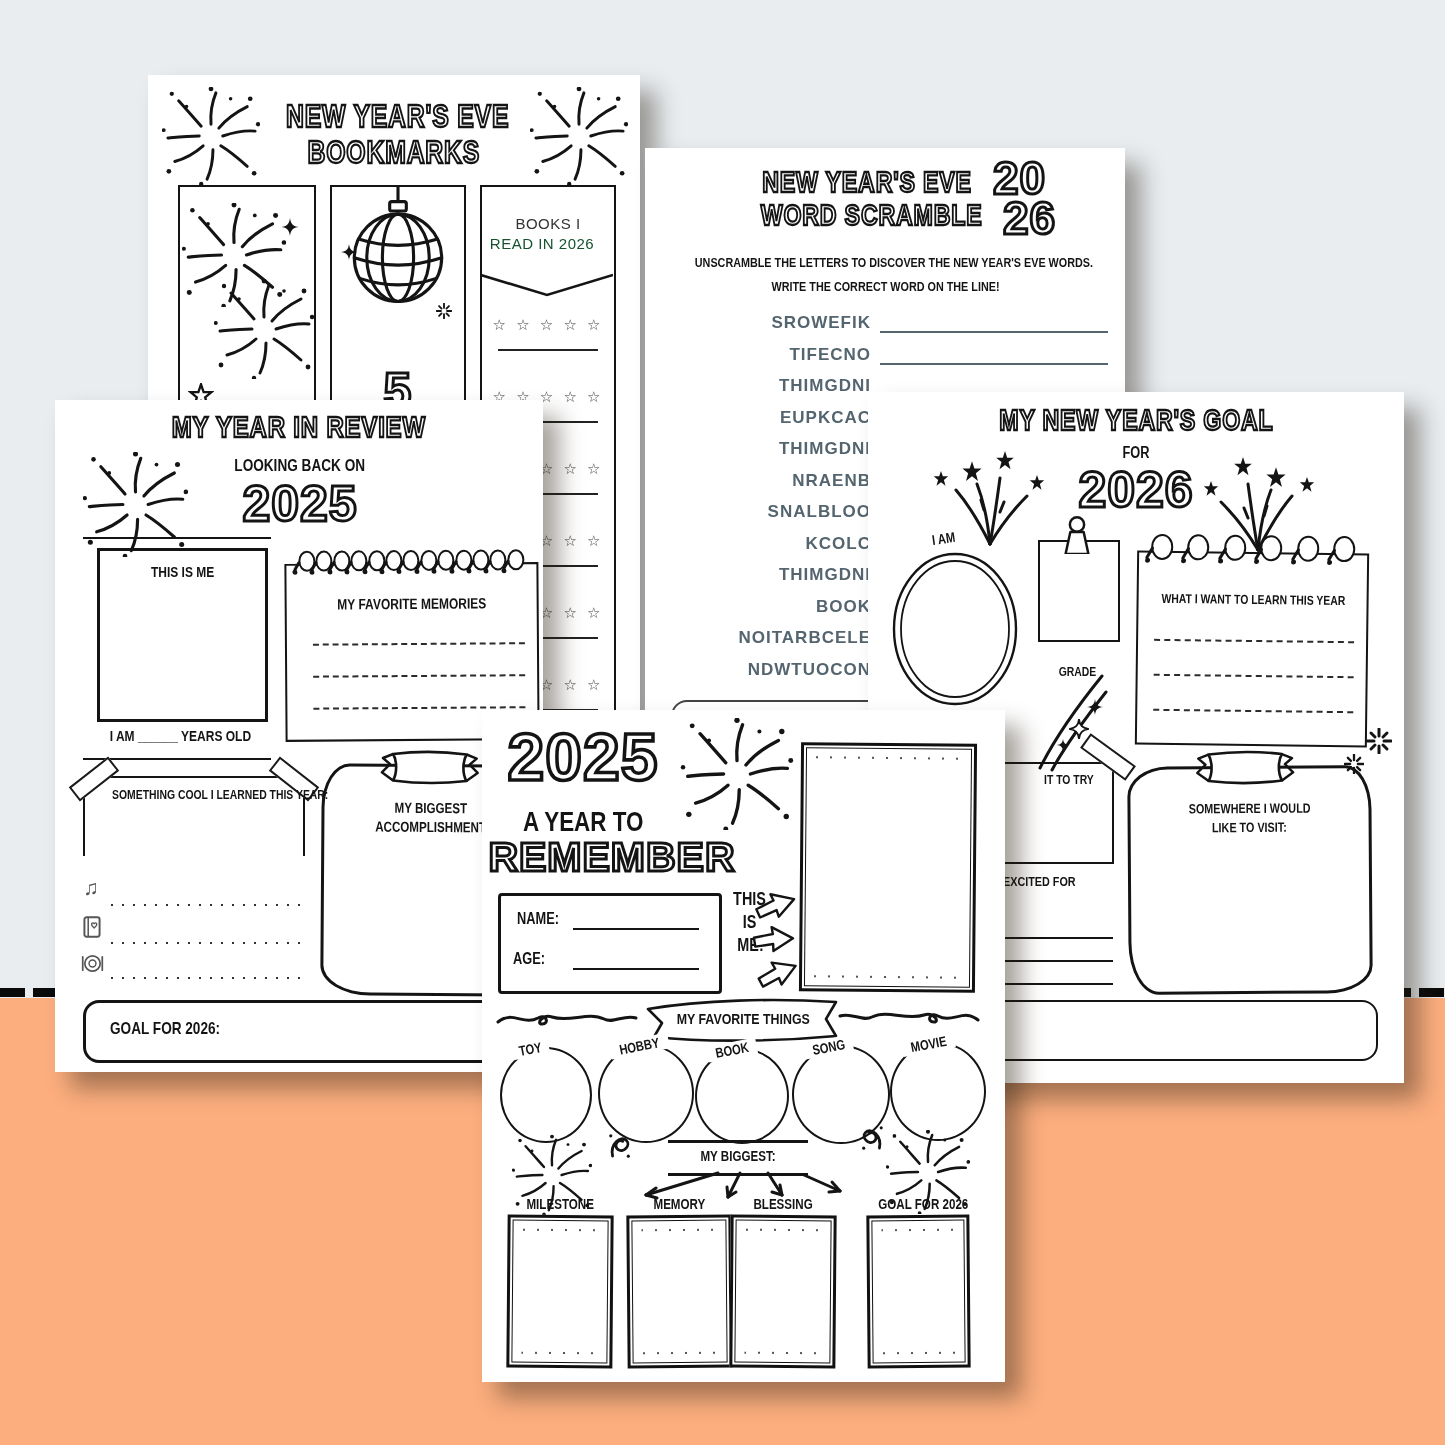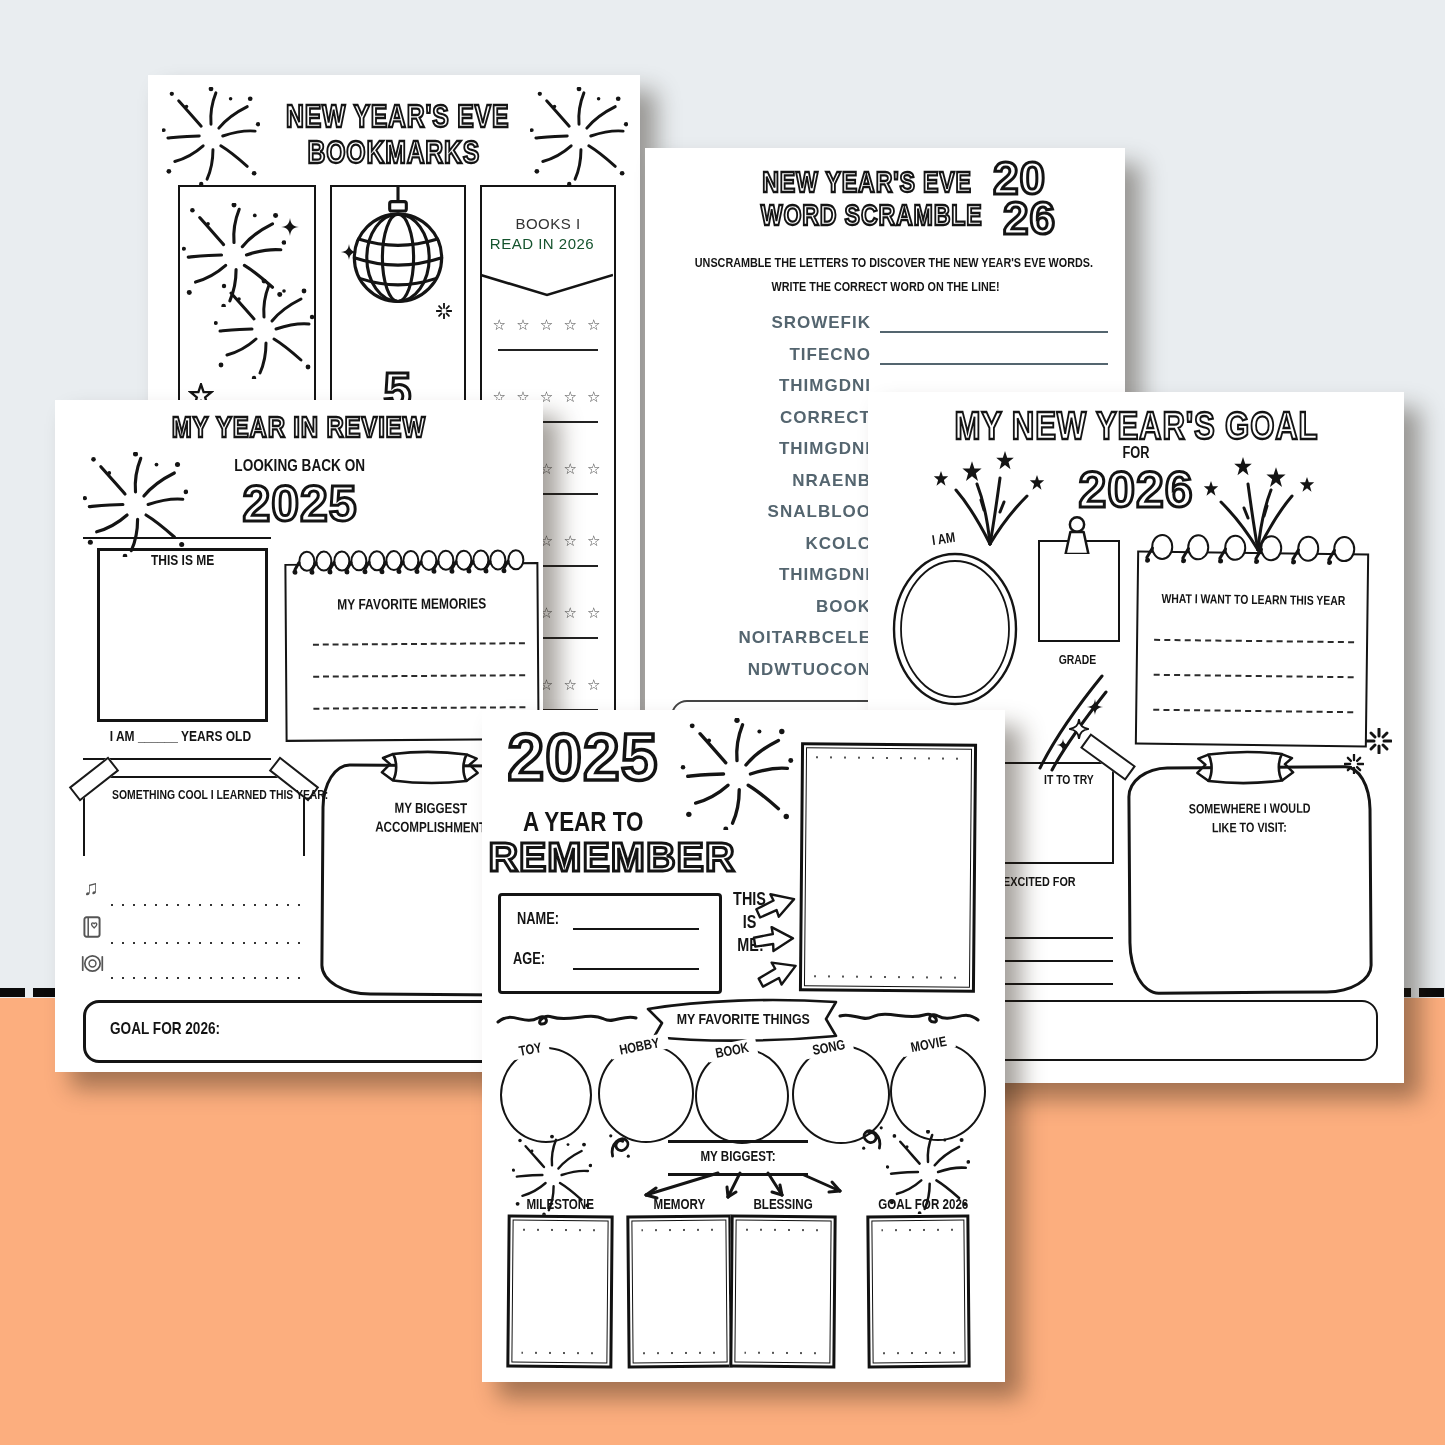--- a/index.html
+++ b/index.html
@@ -316,21 +316,21 @@
           <span class="sc-word">TIFECNO</span>
           <span class="sc-line"></span>
         </div>
 
         <div class="sc-row">
           <span class="sc-word">THIMGDNI</span>
           <span class="sc-line"></span>
         </div>
 
         <div class="sc-row">
-          <span class="sc-word">CORRECT</span>
+          <span class="sc-word">EUPKCAC</span>
           <span class="sc-line"></span>
         </div>
 
         <div class="sc-row">
           <span class="sc-word">THIMGDNI</span>
           <span class="sc-line"></span>
         </div>
 
         <div class="sc-row">
           <span class="sc-word">NRAENB</span>
@@ -373,21 +373,21 @@
   <div class="page" style="left:55px;top:400px;width:488px;height:672px;z-index:3">
     <div class="abs ctr ot" style="left:0;top:10px;width:100%;font-size:30px"><span class="cx">MY YEAR IN REVIEW</span></div>
     <svg class="abs" style="left:28px;top:52px" width="105" height="105">
         <use href="#fw"></use>
       </svg>
     <div class="abs ctr cond" style="left:140px;top:56px;width:210px;font-size:17px"><span class="cx">LOOKING BACK ON</span></div>
     <div class="abs ctr ot ot-big" style="left:140px;top:76px;width:210px;font-size:50px">2025</div>
     <div class="abs" style="left:28px;top:137px;width:188px;border-top:2.6px solid #141414"></div>
 
     <div class="abs" style="left:42px;top:148px;width:165px;height:168px;border:3px solid #141414">
-      <div class="ctr cond" style="margin-top:0;font-size:15px"><span class="cx">THIS IS ME</span></div>
+      <div class="ctr cond" style="margin-top:12px;font-size:15px"><span class="cx">THIS IS ME</span></div>
     </div>
     <div class="abs ctr cond" style="left:30px;top:327px;width:190px;font-size:15px"><span class="cx">I AM ______ YEARS OLD</span></div>
     <div class="abs" style="left:28px;top:358px;width:188px;border-top:2.6px solid #141414"></div>
 
     <div class="abs" style="left:230px;top:163px;width:250px;height:174px;border:2.6px solid #141414;transform:rotate(-.4deg)">
       <div class="loops">
         <span class="loop"></span>
           <span class="loop"></span>
           <span class="loop"></span>
           <span class="loop"></span>
@@ -432,42 +432,42 @@
         <span class="cx">ACCOMPLISHMENT</span>
       </div>
     </div>
 
     <div class="abs" style="left:28px;top:600px;width:462px;height:57px;border:3px solid #141414;border-radius:16px">
       <div class="cond" style="margin:16px 0 0 24px;font-size:17px"><span class="cx cx-l">GOAL FOR 2026:</span></div>
     </div>
   </div>
 
   <div class="page" style="left:868px;top:392px;width:536px;height:691px;z-index:4">
-    <div class="abs ctr ot" style="left:0;top:12px;width:100%;font-size:39px"><span class="cx">MY NEW YEAR'S GOAL</span></div>
+    <div class="abs ctr ot" style="left:0;top:12px;width:100%;font-size:29px"><span class="cx">MY NEW YEAR'S GOAL</span></div>
     <div class="abs ctr cond" style="left:0;top:52px;width:100%;font-size:16px"><span class="cx">FOR</span></div>
     <div class="abs ctr ot ot-big" style="left:0;top:70px;width:100%;font-size:50px">2026</div>
     <svg class="abs" style="left:62px;top:52px" width="120" height="105">
         <use href="#burst"></use>
       </svg>
     <svg class="abs" style="left:330px;top:58px;transform:scaleX(-1)" width="120" height="105">
         <use href="#burst"></use>
       </svg>
 
     <div class="abs cond" style="left:64px;top:138px;font-size:14px;transform:rotate(-8deg)"><span class="cx cx-l">I AM</span></div>
     <svg class="abs" style="left:22px;top:158px" width="130" height="158">
       <ellipse cx="65" cy="79" rx="61" ry="75" fill="none" stroke="#141414" stroke-width="2.4"></ellipse>
       <ellipse cx="65" cy="79" rx="54" ry="68" fill="none" stroke="#141414" stroke-width="1.8"></ellipse>
     </svg>
 
     <div class="abs" style="left:170px;top:148px;width:78px">
       <svg class="abs" style="left:8px;top:-26px" width="62" height="40">
           <use href="#clipb"></use>
         </svg>
       <div style="width:78px;height:98px;border:2.5px solid #141414;background:#fff"></div>
-      <div class="ctr cond" style="width:78px;margin-top:10px;font-size:13px"><span class="cx">GRADE</span></div>
+      <div class="ctr cond" style="width:78px;margin-top:22px;font-size:13px"><span class="cx">GRADE</span></div>
     </div>
 
     <div class="abs" style="left:268px;top:160px;width:228px;height:190px;border:2.6px solid #141414;transform:rotate(.7deg)">
       <div class="loops big">
         <span class="loop"></span>
           <span class="loop"></span>
           <span class="loop"></span>
         <span class="loop"></span>
           <span class="loop"></span>
           <span class="loop"></span>

